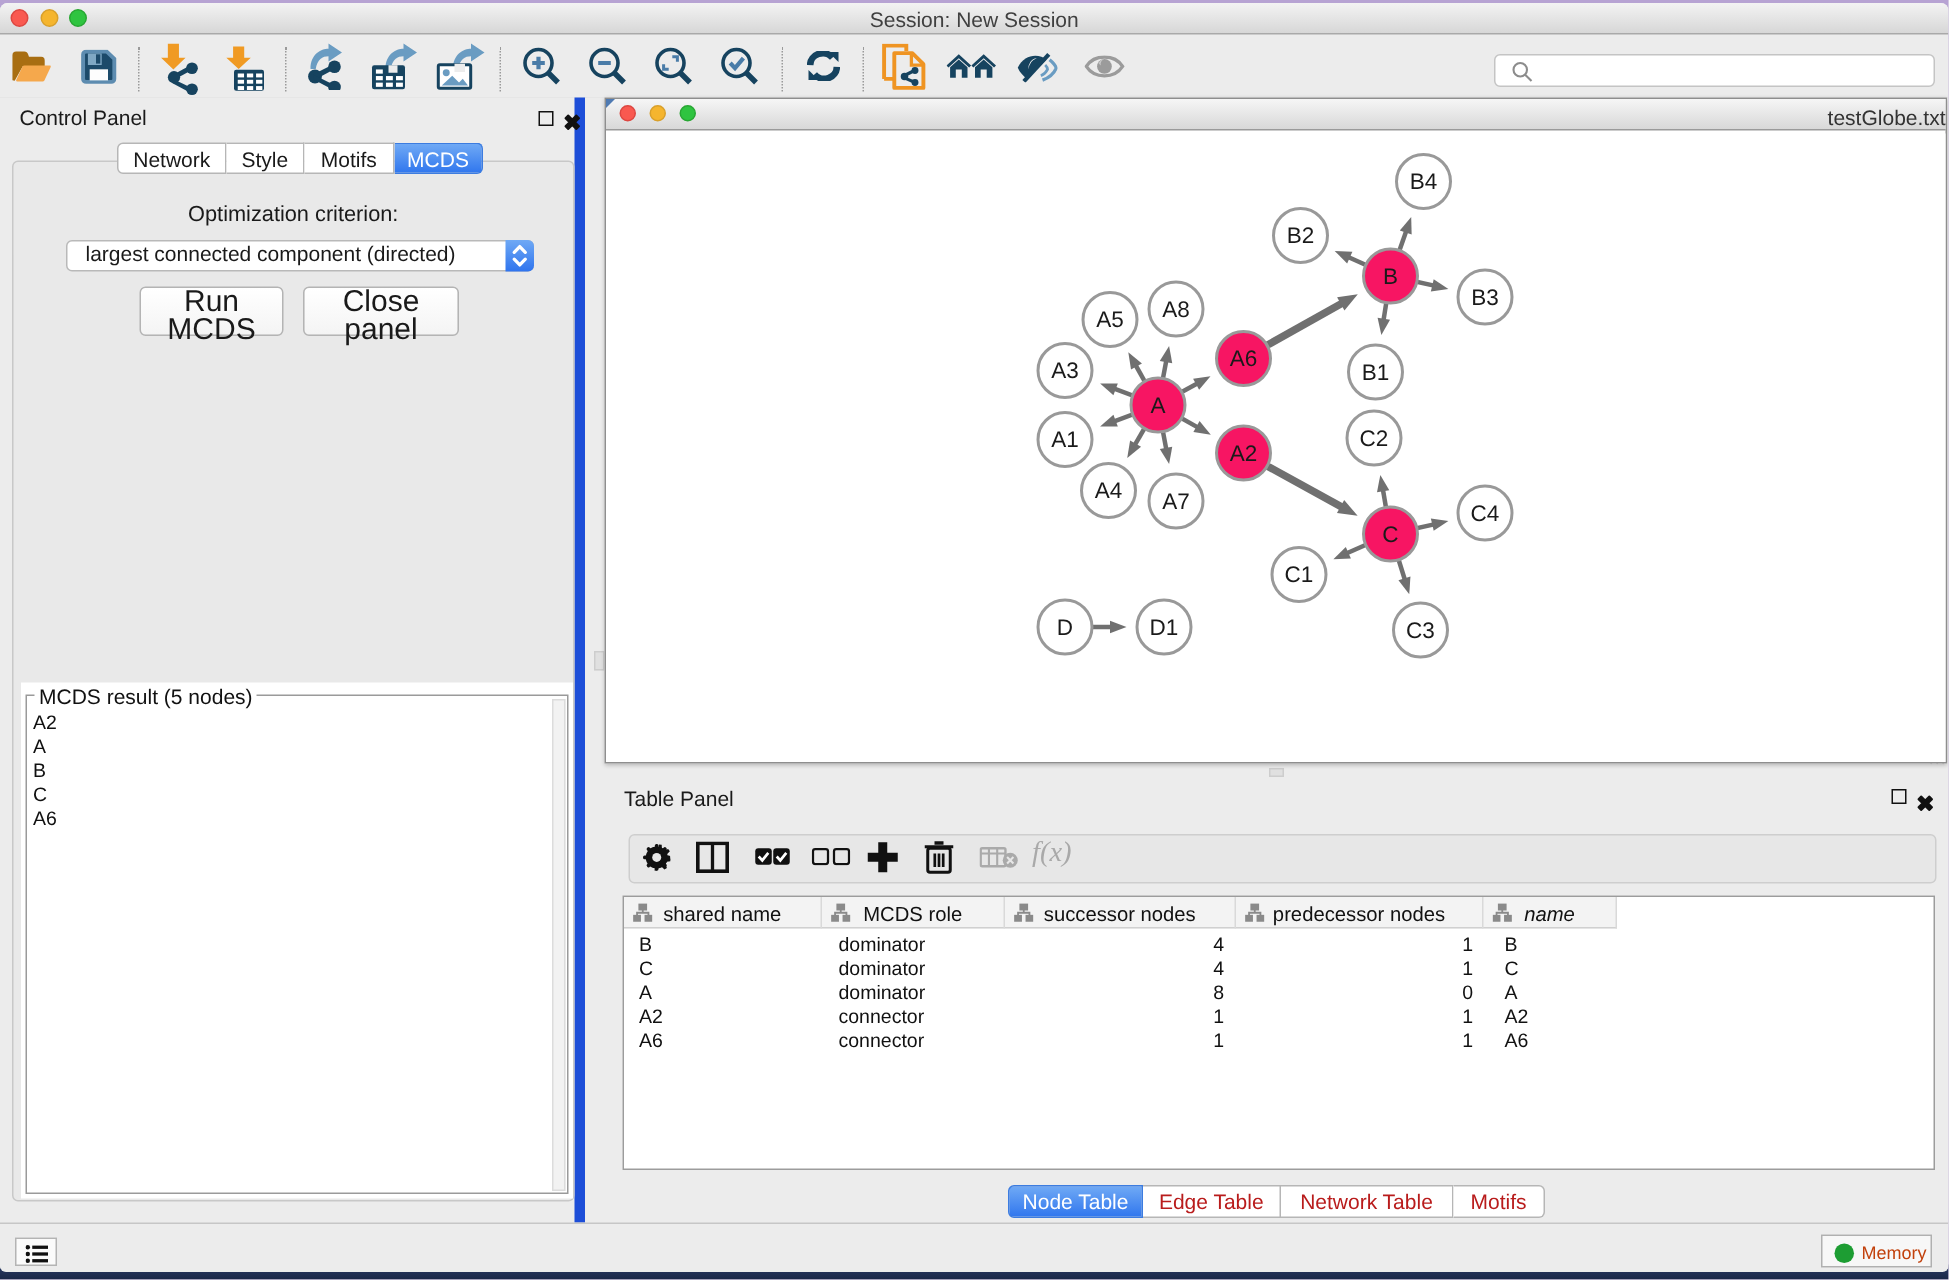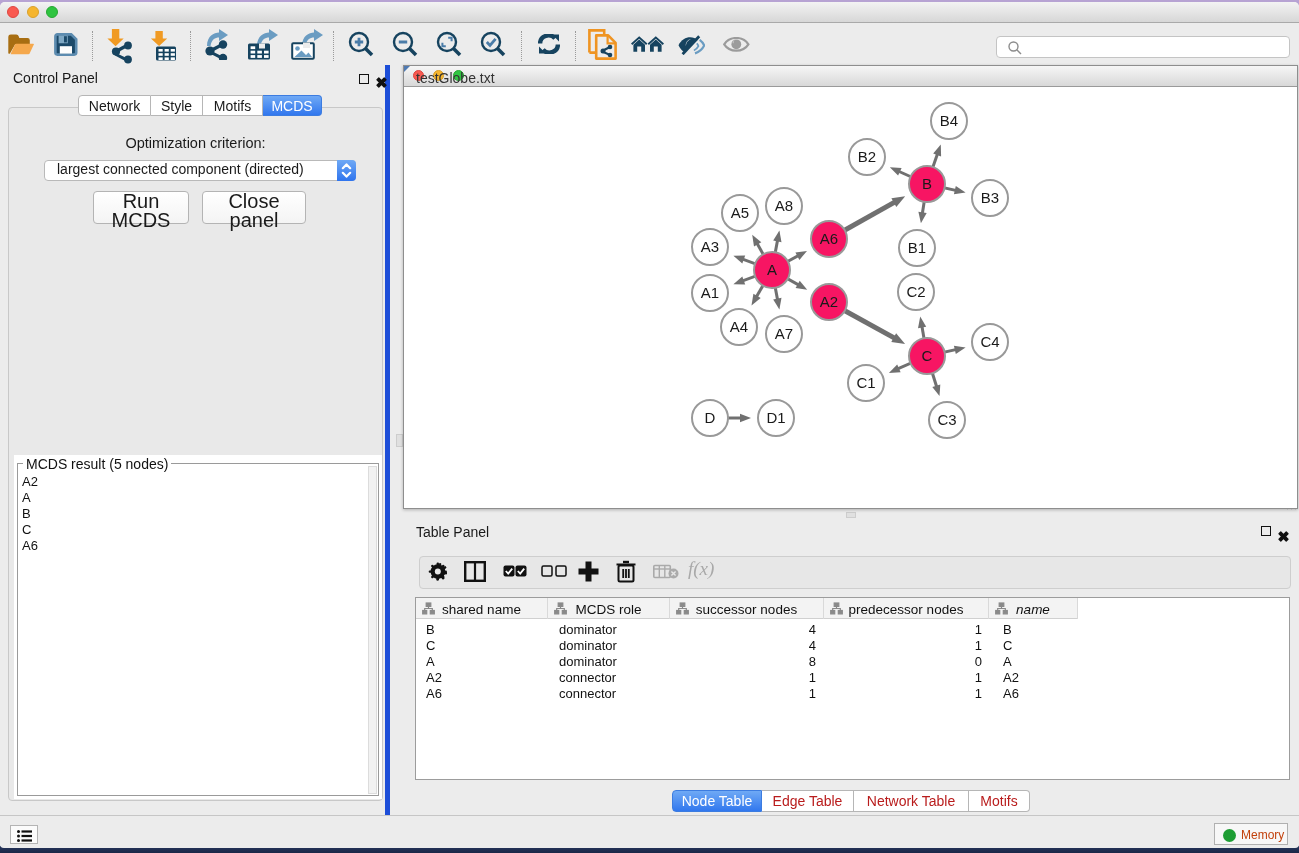--- a/index.html
+++ b/index.html
@@ -19,21 +19,21 @@
 
 
 #toolbar { position:absolute; left:0; top:24px; width:100%; height:40px; background:#ececec; border-bottom:1px solid #bfbfbf; }
 .tbsep { position:absolute; top:5px; height:30px; width:0; border-left:1px dotted #9a9a9a; }
 #searchbox { position:absolute; left:996px; top:10px; width:294px; height:22px; background:#fff; border:1px solid #c4c4c4; border-radius:4px; }
 
 
 #main { position:absolute; left:0; top:63px; width:100%; height:750px; background:#ececec; }
 
 
-#cpanel { position:absolute; left:0; top:0; width:390px; height:753px; background:#ececec; border-right:5px solid #1d4ed8; }
+#cpanel { position:absolute; left:0; top:0; width:390px; height:753px; background:#ececec; border-right:7px solid #1d4ed8; }
 #cpanel .hdr { position:absolute; left:13px; top:5px; font-size:14px; color:#1a1a1a; }
 #tabs { position:absolute; left:78px; top:30px; height:21px; display:flex; z-index:3; }
 .tab { height:21px; line-height:20px; font-size:14px; text-align:center; background:#fff; border:1px solid #b6b6b6; border-left:none; color:#1a1a1a; padding:0; }
 .tab.first { border-left:1px solid #b6b6b6; border-radius:4px 0 0 4px; }
 .tab.last { border-radius:0 4px 4px 0; }
 .tab.sel { background:linear-gradient(#6fa9f5,#3177ee); color:#fff; border-color:#3c7ce0; }
 #cp-content { position:absolute; left:8px; top:42px; width:375px; height:694px; background:#e9e9e9; border:1px solid #c8c8c8; border-radius:4px; }
 #opt-label { position:absolute; left:0; width:100%; top:27px; text-align:center; font-size:14.5px; color:#1a1a1a; }
 #dropdown { position:absolute; left:35px; top:52px; width:312px; height:21px; background:#fff; border:1px solid #b9b9b9; border-radius:4px; font-size:14px; line-height:11px; padding:3px 0 0 12px; color:#1a1a1a; }
 #dd-step { position:absolute; right:-1px; top:-1px; width:19px; height:21px; background:linear-gradient(#6fa9f5,#2f74ee); border-radius:0 4px 4px 0; }
@@ -43,21 +43,21 @@
 #mcds-legend { position:absolute; left:9px; top:1px; background:#fff; padding:0 3px; font-size:14px; color:#111; }
 #mcds-list { position:absolute; left:5px; top:11px; right:14px; bottom:5px; font-size:13px; line-height:16px; padding:8px 0 0 3px; color:#111; }
 #mcds-scroll { position:absolute; right:5px; top:11px; width:9px; bottom:5px; background:#f2f2f2; border:1px solid #dcdcdc; }
 
 
 #rightside { position:absolute; left:391px; top:0; width:908px; height:753px; background:#ececec; }
 
 
 #netwin { position:absolute; left:12px; top:0px; width:895px; height:444px; background:#fff; border:1px solid #8e8e8e; box-shadow:0 1px 3px rgba(0,0,0,0.25); }
 #nw-title { position:absolute; left:0; top:0; width:100%; height:21px; background:linear-gradient(#f6f6f6,#d8d8d8); border-bottom:1px solid #9a9a9a; }
-#nw-title .t { position:absolute; left:12px; right:0; top:4px; text-align:left; font-size:14px; color:#333; }
+#nw-title .t { position:absolute; left:12px; right:0; top:4px; text-align:right; font-size:14px; color:#333; }
 .tls { position:absolute; top:3.5px; width:11px; height:11px; border-radius:50%; }
 #nw-canvas { position:absolute; left:0; top:22.5px; right:0; bottom:0; background:#fff;padding-left:38px; }
 
 
 #tablepanel { position:absolute; left:12px; top:455px; width:896px; height:296px; }
 #tablepanel .hdr { position:absolute; left:13px; top:4px; font-size:14px; color:#1a1a1a; }
 #tp-toolbar { position:absolute; left:16px; top:36px; width:872px; height:33px; background:#e7e7e7; border:1px solid #cecece; border-radius:4px; }
 #tp-table { position:absolute; left:12px; top:77px; width:875px; height:183px; background:#fff; border:1px solid #9c9c9c; }
 #tp-tabs { position:absolute; left:269px; top:270px; height:22px; display:flex; }
 
@@ -86,20 +86,21 @@
 .grip { position:absolute; }
 </style>
 </head>
 <body>
 <div id="desk-bottom"></div>
 <div id="win">
   <div id="titlebar">
     <span class="tl red"></span>
       <span class="tl yel"></span>
       <span class="tl grn"></span>
+    <div class="title">Session: New Session</div>
   </div>
   <div id="toolbar">
     <div class="tbsep" style="left:92px;"></div>
     <div class="tbsep" style="left:190px;"></div>
     <div class="tbsep" style="left:333px;"></div>
     <div class="tbsep" style="left:521px;"></div>
     <div class="tbsep" style="left:575px;"></div>
 
     <svg style="position:absolute;left:8px;top:7.5px;" width="27" height="21" viewBox="0 0 27 21">
       <path d="M0.3,19.5 V2.8 Q0.3,0.4 2.8,0.4 H8.2 Q10.2,0.4 10.8,2.4 L11.3,3.9 H19.5 Q21.8,3.9 21.8,6.3 V10.2 H7.2 L1.8,19.8 Z" fill="#a86e12"></path>

